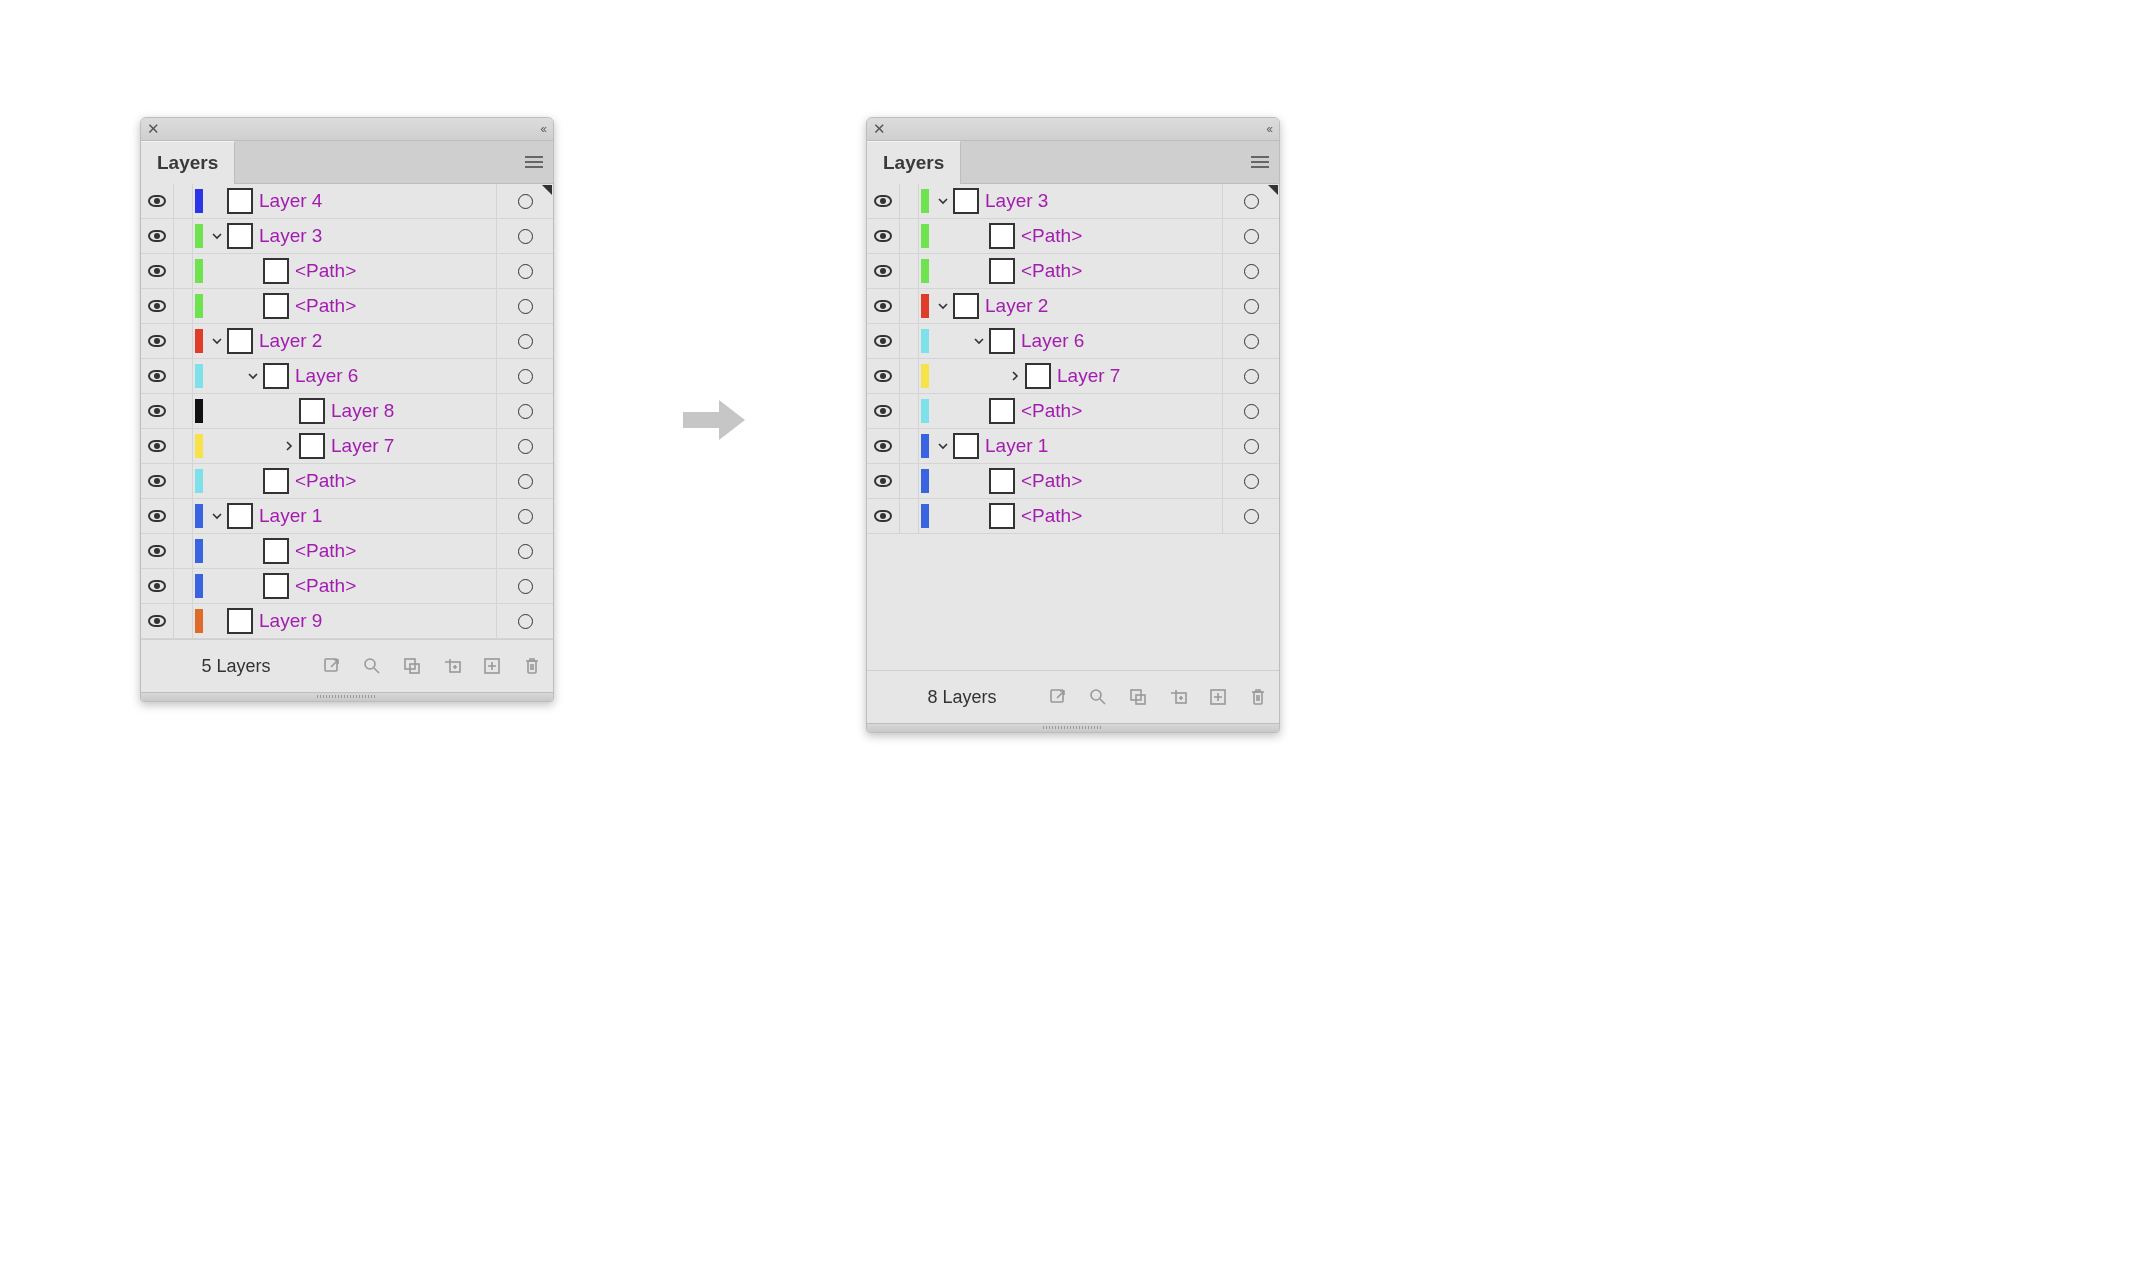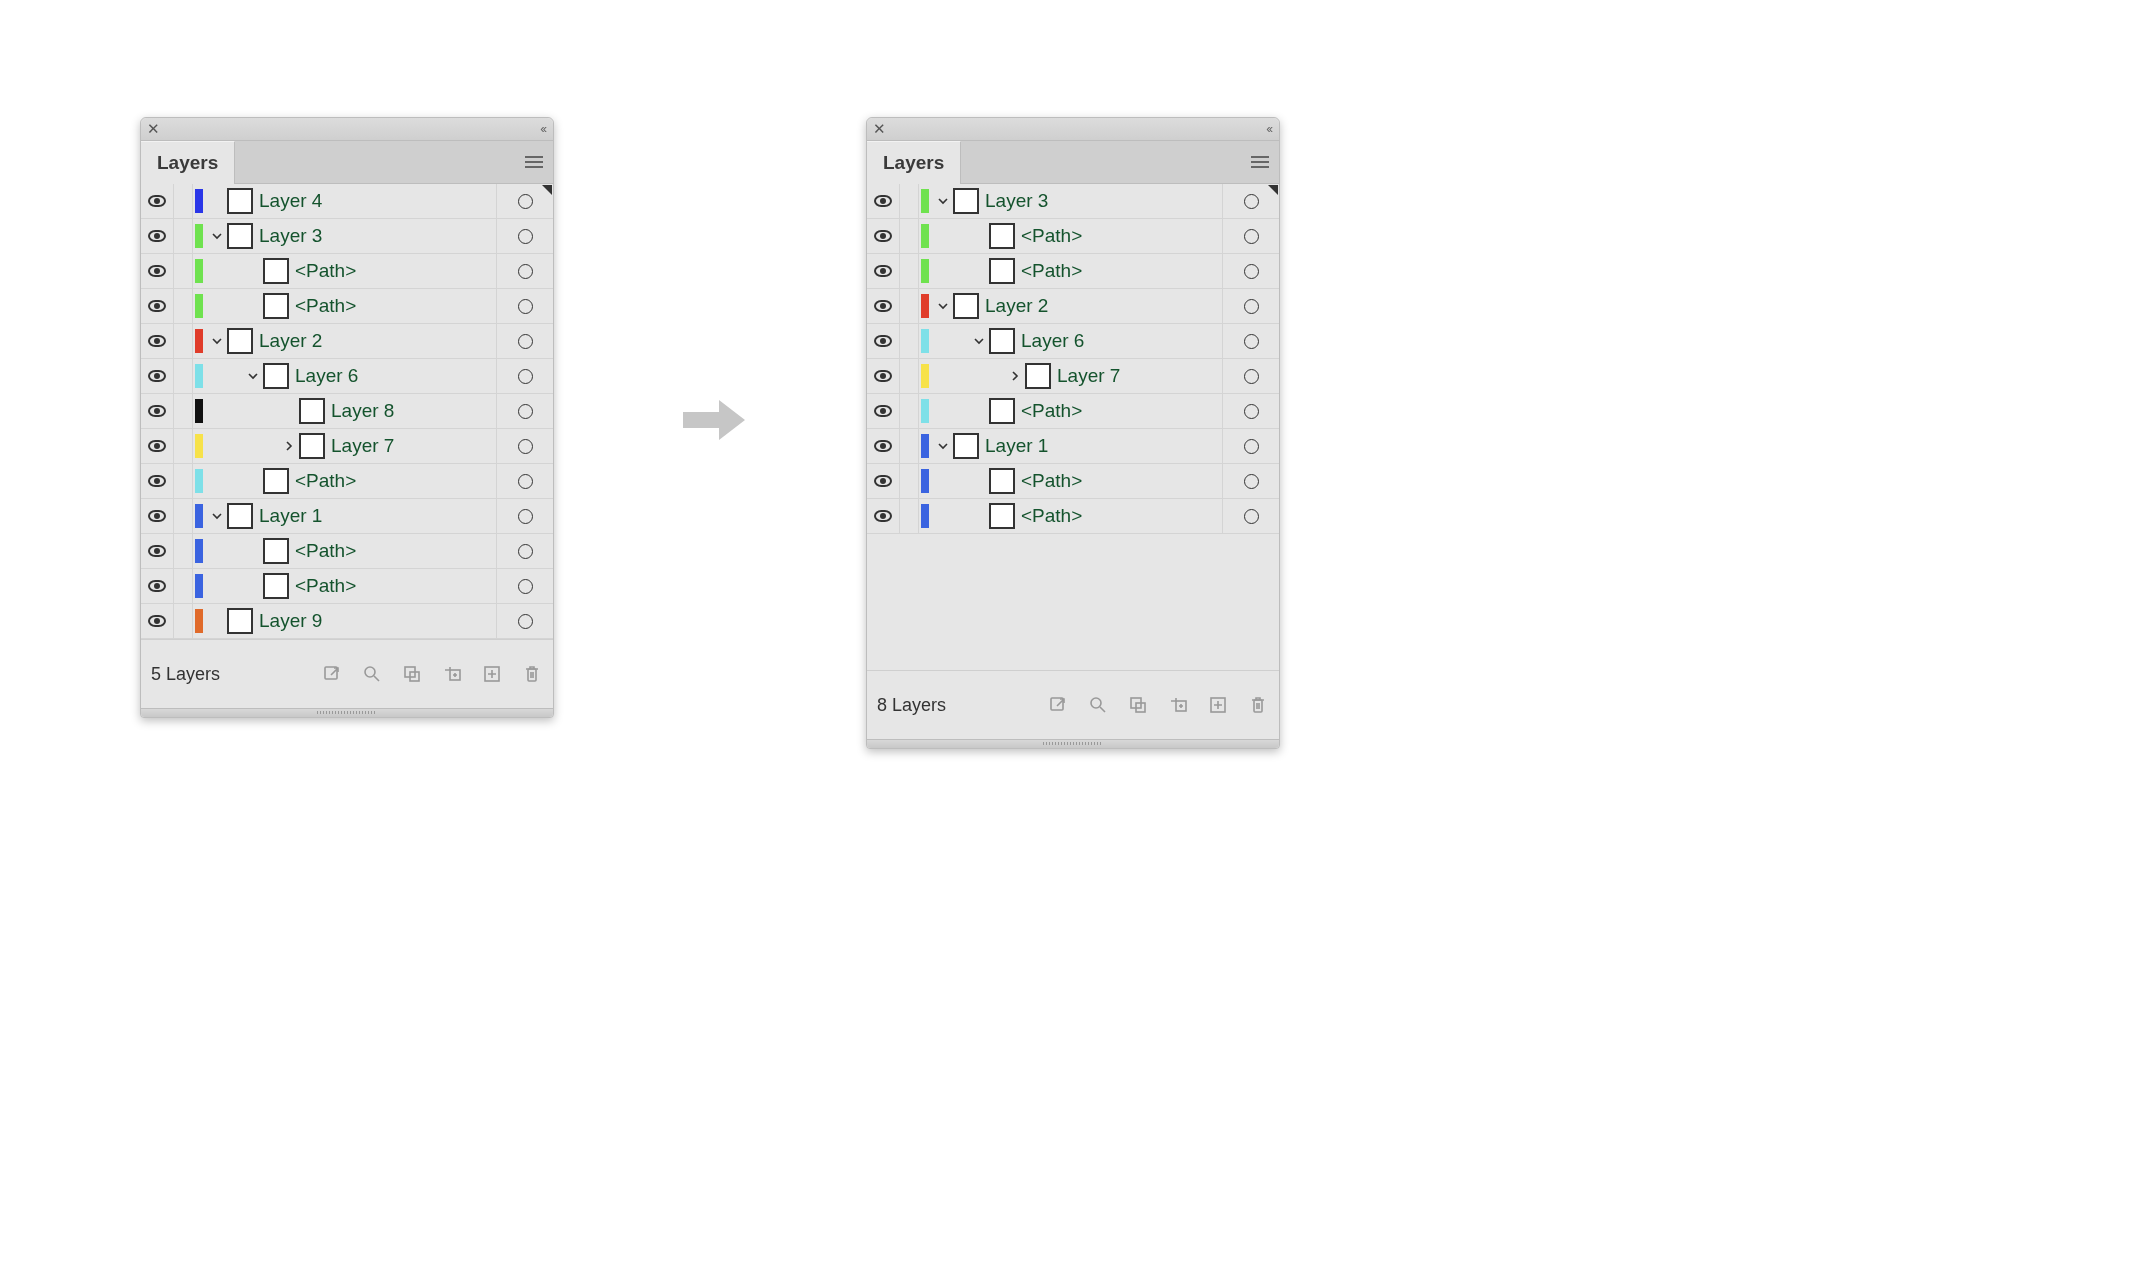--- a/index.html
+++ b/index.html
@@ -141,21 +141,21 @@
     background: #fff;
     border: 2px solid #333;
     box-sizing: border-box;
     margin-right: 6px;
     flex-shrink: 0;
     position: relative;
   }
   .layer-name {
     flex: 1;
     font-size: 19px;
-    color: #14532d;
+    color: #a21caf;
     white-space: nowrap;
     overflow: hidden;
     cursor: default;
   }
   .target-col {
     width: 56px;
     height: 100%;
     border-left: 1px solid #d4d4d4;
     display: flex;
     align-items: center;
@@ -174,22 +174,23 @@
     border-left: 10px solid transparent;
     border-top: 10px solid #333;
     cursor: pointer;
   }
   .panel-footer {
     height: 36px;
     background: #e6e6e6;
     border-top: 1px solid #cfcfcf;
     display: flex;
     align-items: center;
-    padding: 16px 10px;
+    padding: 8px 10px;
     position: relative;
+    text-align: center;
   }
   .footer-text {
     font-size: 18px;
     color: #333;
     flex: 1;
   }
   .footer-icons {
     display: flex;
     gap: 18px;
     align-items: center;

